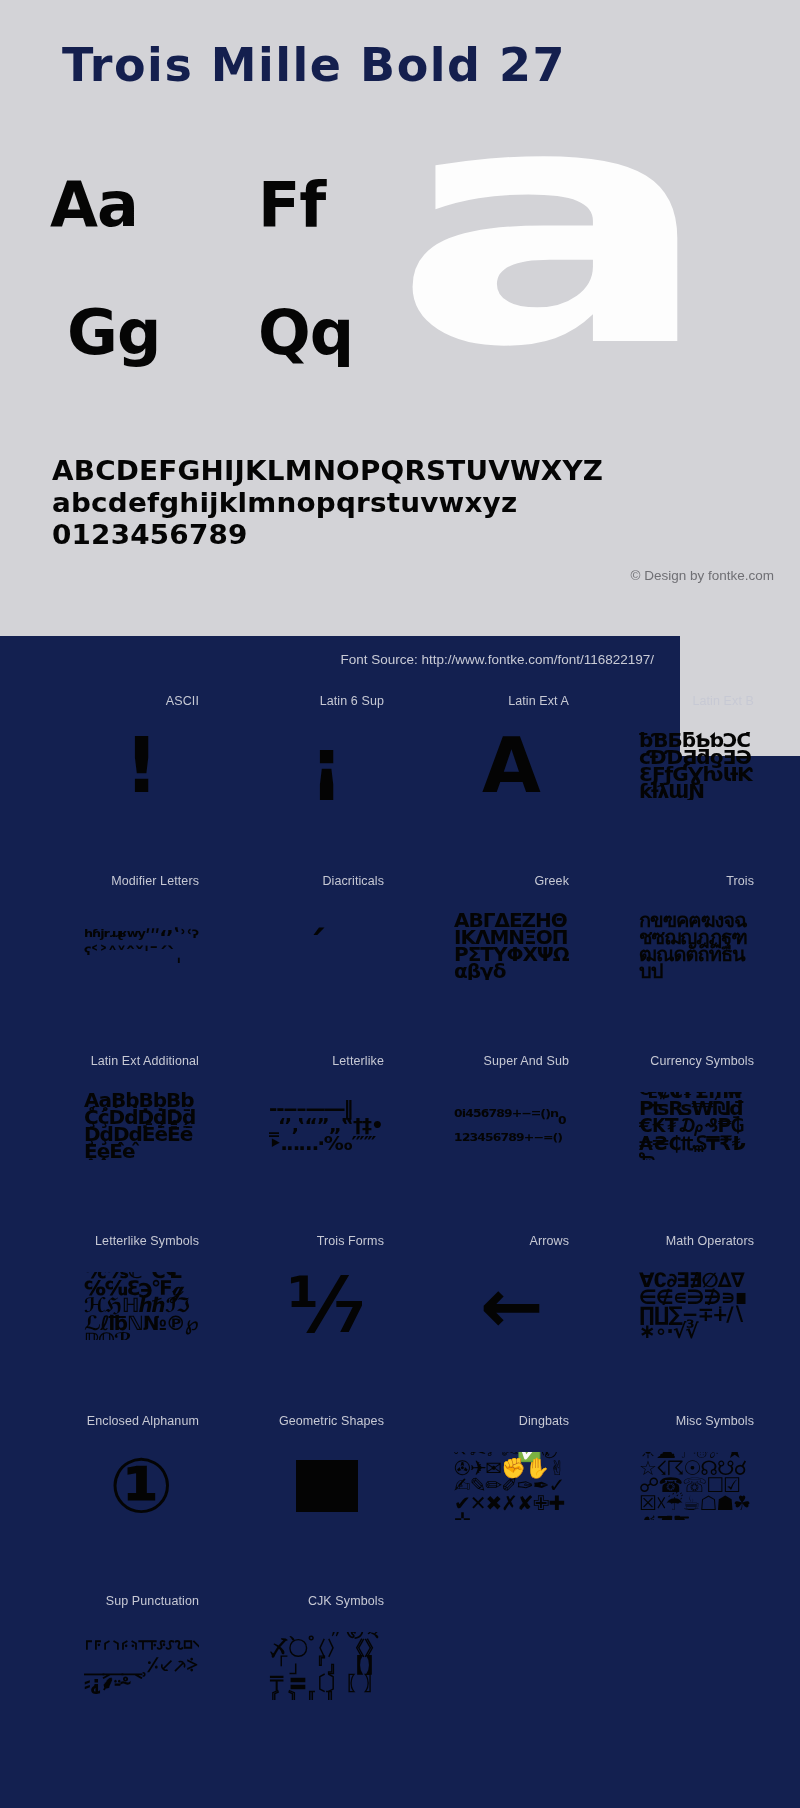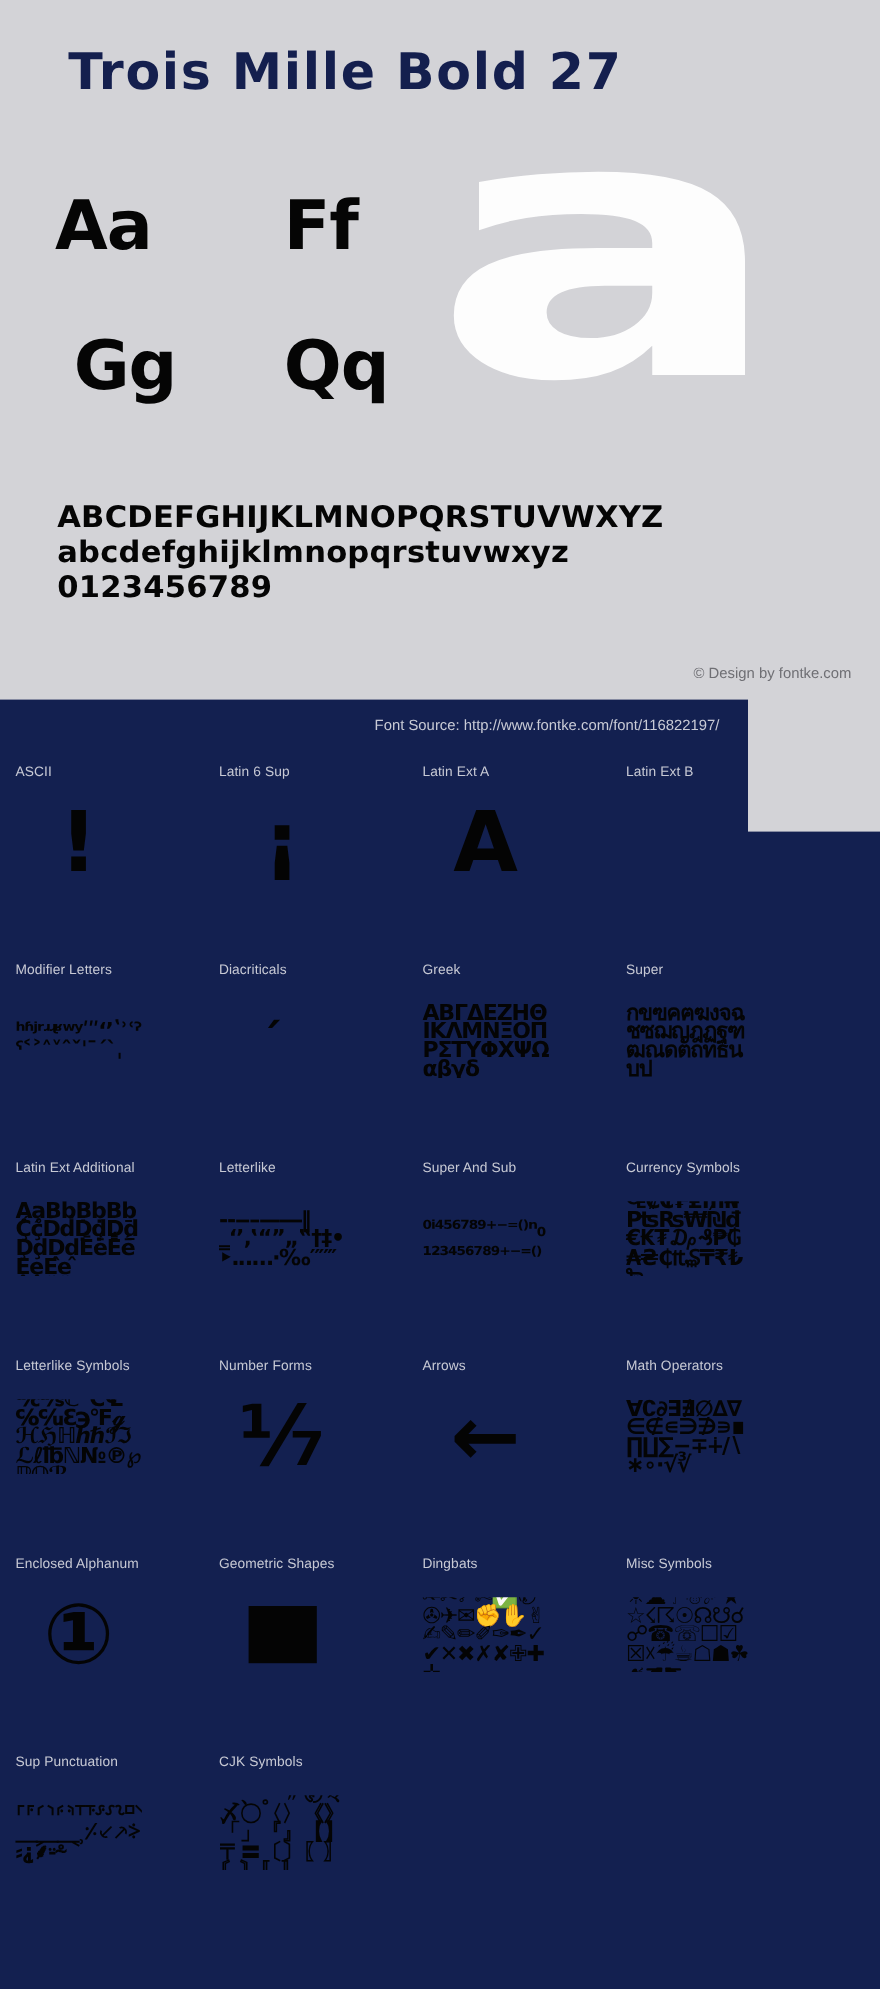--- a/index.html
+++ b/index.html
@@ -56,21 +56,20 @@
   }
   .alpha-upper{ top:455px; }
   .alpha-lower{ top:487px; }
   .alpha-digits{ top:519px; }
 
   .copyright{
     position:absolute; right:26px; top:568px;
     font-size:13.5px; color:#6f6f74;
     font-family:"Liberation Sans", sans-serif;
     white-space:nowrap;
-    margin-top:36px;
   }
 
   
   .navy-panel{
     position:absolute; left:0; top:636px; width:680px; height:1172px;
     background:#132050;
   }
   .font-source{
     position:absolute; right:26px; top:16px;
     font-size:13.5px; color:#c9cbd6;
@@ -78,21 +77,21 @@
     white-space:nowrap;
   }
 
   .blocks{
     position:absolute; left:0; top:56px; width:800px;
     display:flex; flex-wrap:wrap;
   }
   .block{
     width:185px; margin-left:0; margin-right:0;
     flex:0 0 185px;
-    display:flex; flex-direction:column; align-items:flex-start;
+    display:flex; flex-direction:column; align-items:flex-end;
     height:180px;
   }
   .block:nth-child(4n+1){ margin-left:14px; }
   .block:nth-child(4n+2),
   .block:nth-child(4n+3),
   .block:nth-child(4n+4){ margin-left:0; }
 
   .block-label{
     font-size:12.5px; color:#c7c9d4; letter-spacing:0.1px;
     text-align:center; height:18px; line-height:18px;
@@ -165,41 +164,44 @@
           </div>
         </div>
         <div class="block">
           <div class="block-label">Latin Ext A</div>
           <div class="swatch sw-big">
             <div class="swatch-inner">Ā</div>
           </div>
         </div>
         <div class="block">
           <div class="block-label">Latin Ext B</div>
+          <div class="swatch sw-dense">
+            <div class="swatch-inner">ƀƁƂƃƄƅƆƇƈƉƊƋƌƍƎƏƐƑƒƓƔƕƖƗƘƙƚƛƜƝ</div>
+          </div>
         </div>
         <div class="block">
           <div class="block-label">Modifier Letters</div>
           <div class="swatch sw-dense">
             <div class="swatch-inner">ʰʱʲʳʴʵʶʷʸʹʺʻʼʽʾʿˀˁ˂˃˄˅ˆˇˈˉˊˋˌ</div>
           </div>
         </div>
         <div class="block">
           <div class="block-label">Diacriticals</div>
           <div class="swatch sw-small">
             <div class="swatch-inner">́</div>
           </div>
         </div>
         <div class="block">
           <div class="block-label">Greek</div>
           <div class="swatch sw-dense">
             <div class="swatch-inner">ΑΒΓΔΕΖΗΘΙΚΛΜΝΞΟΠΡΣΤΥΦΧΨΩαβγδ</div>
           </div>
         </div>
         <div class="block">
-          <div class="block-label">Super</div>
+          <div class="block-label">Trois</div>
           <div class="swatch sw-dense">
             <div class="swatch-inner">กขฃคฅฆงจฉชซฌญฎฏฐฑฒณดตถทธนบป</div>
           </div>
         </div>
         <div class="block">
           <div class="block-label">Latin Ext Additional</div>
           <div class="swatch sw-dense">
             <div class="swatch-inner">ḀḁḂḃḄḅḆḇḈḉḊḋḌḍḎḏḐḑḒḓḔḕḖḗḘḙḚḛ</div>
           </div>
         </div>
@@ -221,21 +223,21 @@
             <div class="swatch-inner">₠₡₢₣₤₥₦₧₨₩₪₫€₭₮₯₰₱₲₳₴₵₶₷₸₹₺₻</div>
           </div>
         </div>
         <div class="block">
           <div class="block-label">Letterlike Symbols</div>
           <div class="swatch sw-dense">
             <div class="swatch-inner">℀℁ℂ℃℄℅℆ℇ℈℉ℊℋℌℍℎℏℐℑℒℓ℔ℕ№℗℘ℙℚℛ</div>
           </div>
         </div>
         <div class="block">
-          <div class="block-label">Number Forms</div>
+          <div class="block-label">Trois Forms</div>
           <div class="swatch sw-big">
             <div class="swatch-inner">⅐</div>
           </div>
         </div>
         <div class="block">
           <div class="block-label">Arrows</div>
           <div class="swatch sw-big">
             <div class="swatch-inner">←</div>
           </div>
         </div>

